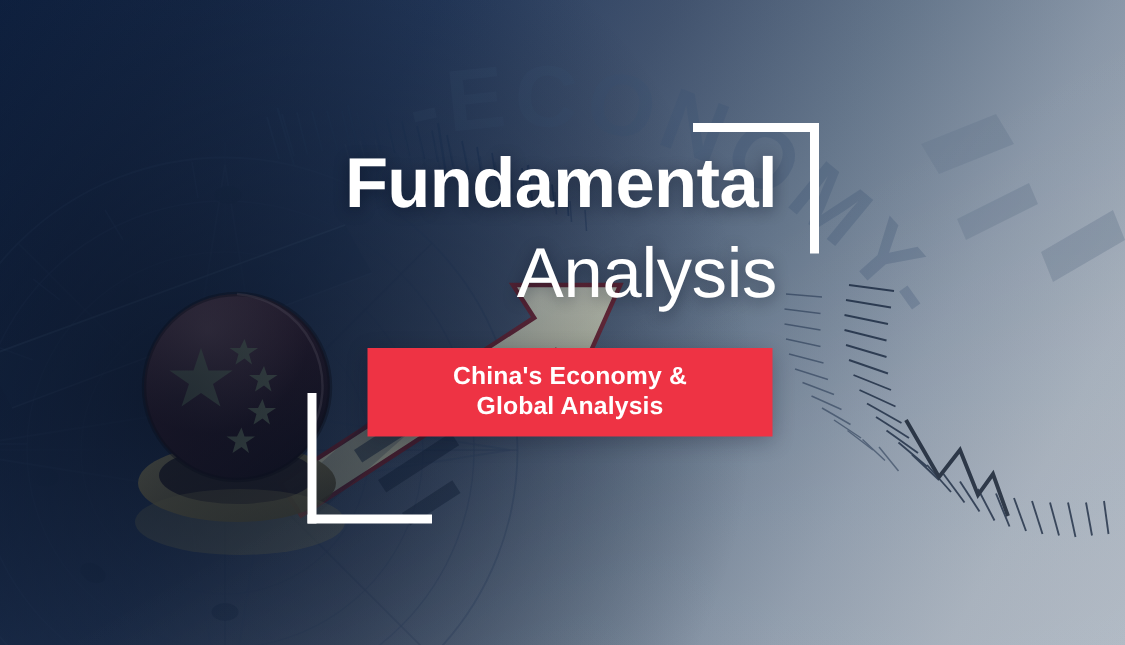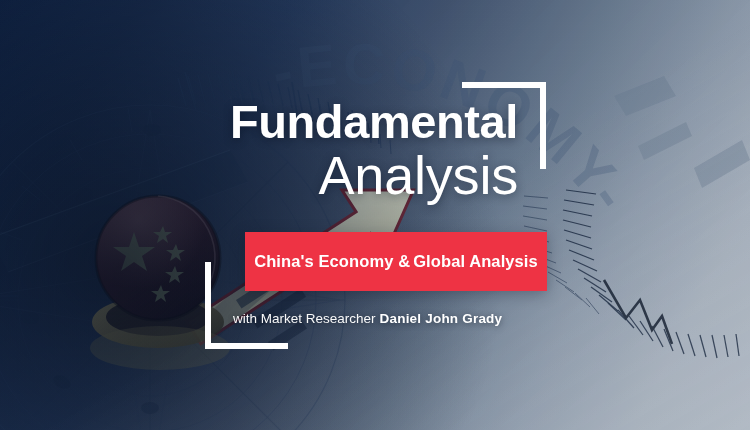--- a/index.html
+++ b/index.html
@@ -53,24 +53,24 @@
     text-shadow:0 2px 10px rgba(5,12,26,.45);
   }
   .title-1 {
     display:block;
     font-size:47px;
     font-weight:700;
     letter-spacing:-0.4px;
   }
   .title-2 {
     display:block;
-    font-size:54px;
+    font-size:47px;
     font-weight:300;
     letter-spacing:-0.2px;
-    margin-top:3px;
+    margin-top:13px;
   }
 
   
   .bracket-tr {
     position:absolute;
     left:462px; top:82px;
     width:84px; height:87px;
   }
   .bracket-tr .bar-h {
     position:absolute; left:0; top:0;
@@ -92,24 +92,24 @@
   }
   .bracket-bl .bar-h {
     position:absolute; left:0; bottom:0;
     width:83px; height:6px; background:#ffffff;
   }
 
   
   .banner {
     position:absolute;
     left:245px; top:232px;
-    width:302px; height:59px;
+    width:270px; height:59px;
     background:#ee3344;
     display:flex;
-    flex-direction:row;
+    flex-direction:column;
     align-items:center;
     justify-content:center;
     gap:3px;
     box-shadow:0 3px 14px rgba(10,18,34,.30);
   }
   .banner-line {
     color:#ffffff;
     font-size:16.5px;
     font-weight:600;
     letter-spacing:.1px;
@@ -391,17 +391,14 @@
   <div class="bracket-bl">
     <div class="bar-v"></div>
     <div class="bar-h"></div>
   </div>
 
   <div class="banner">
     <span class="banner-line">China's Economy &amp;</span>
     <span class="banner-line">Global Analysis</span>
   </div>
 
-  <div class="byline">
-    <span class="byline-pre">with Market Researcher</span><span class="byline-name">Daniel John Grady</span>
-  </div>
 
 </div>
 
 </body></html>

